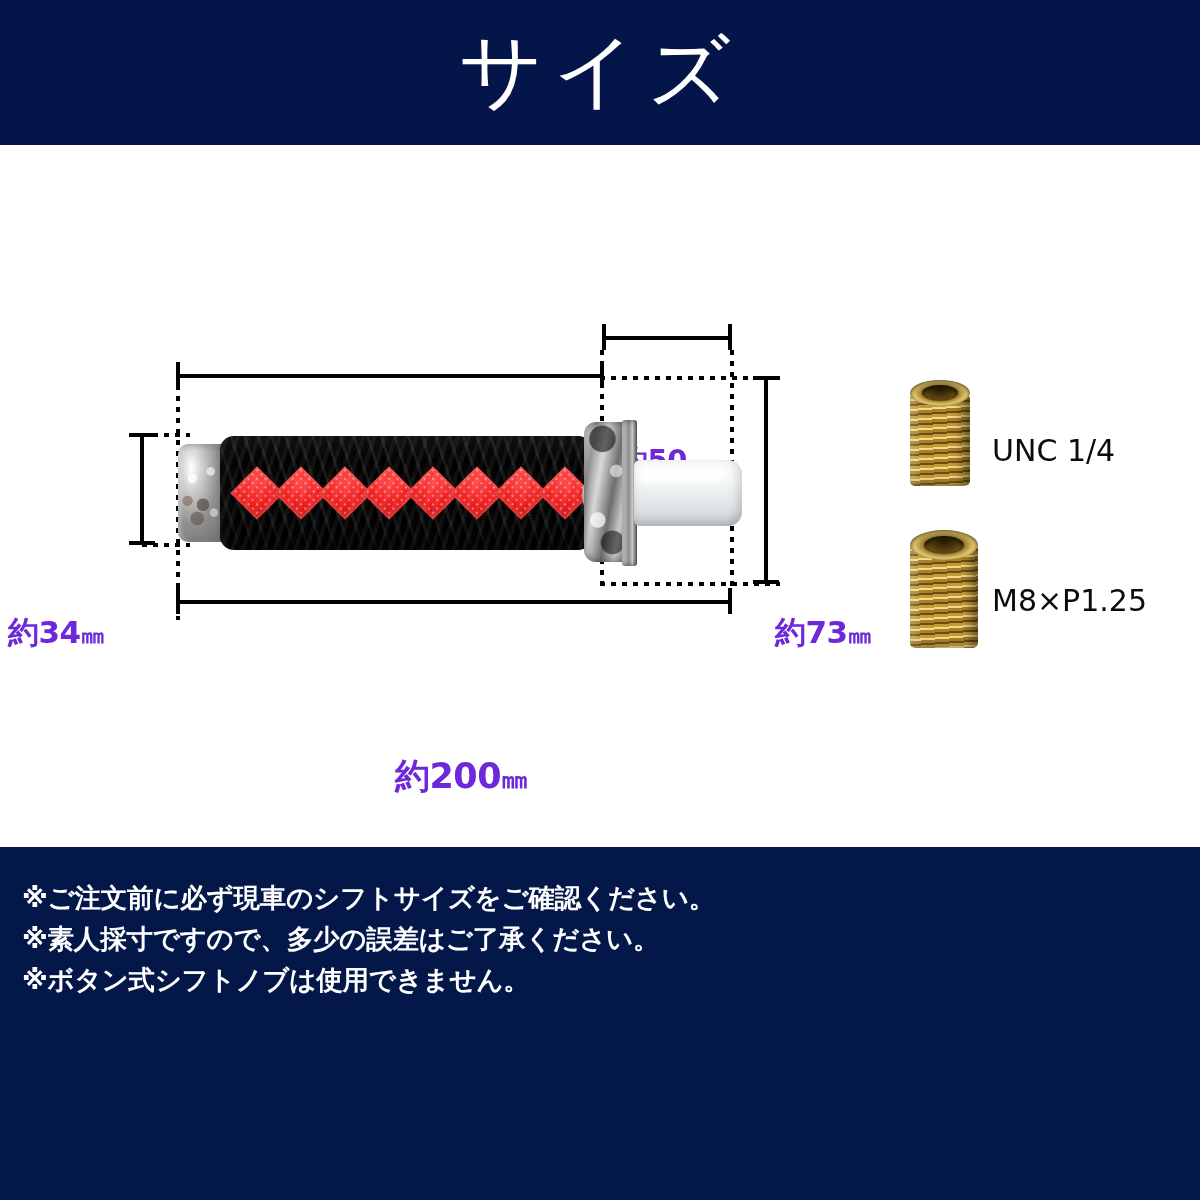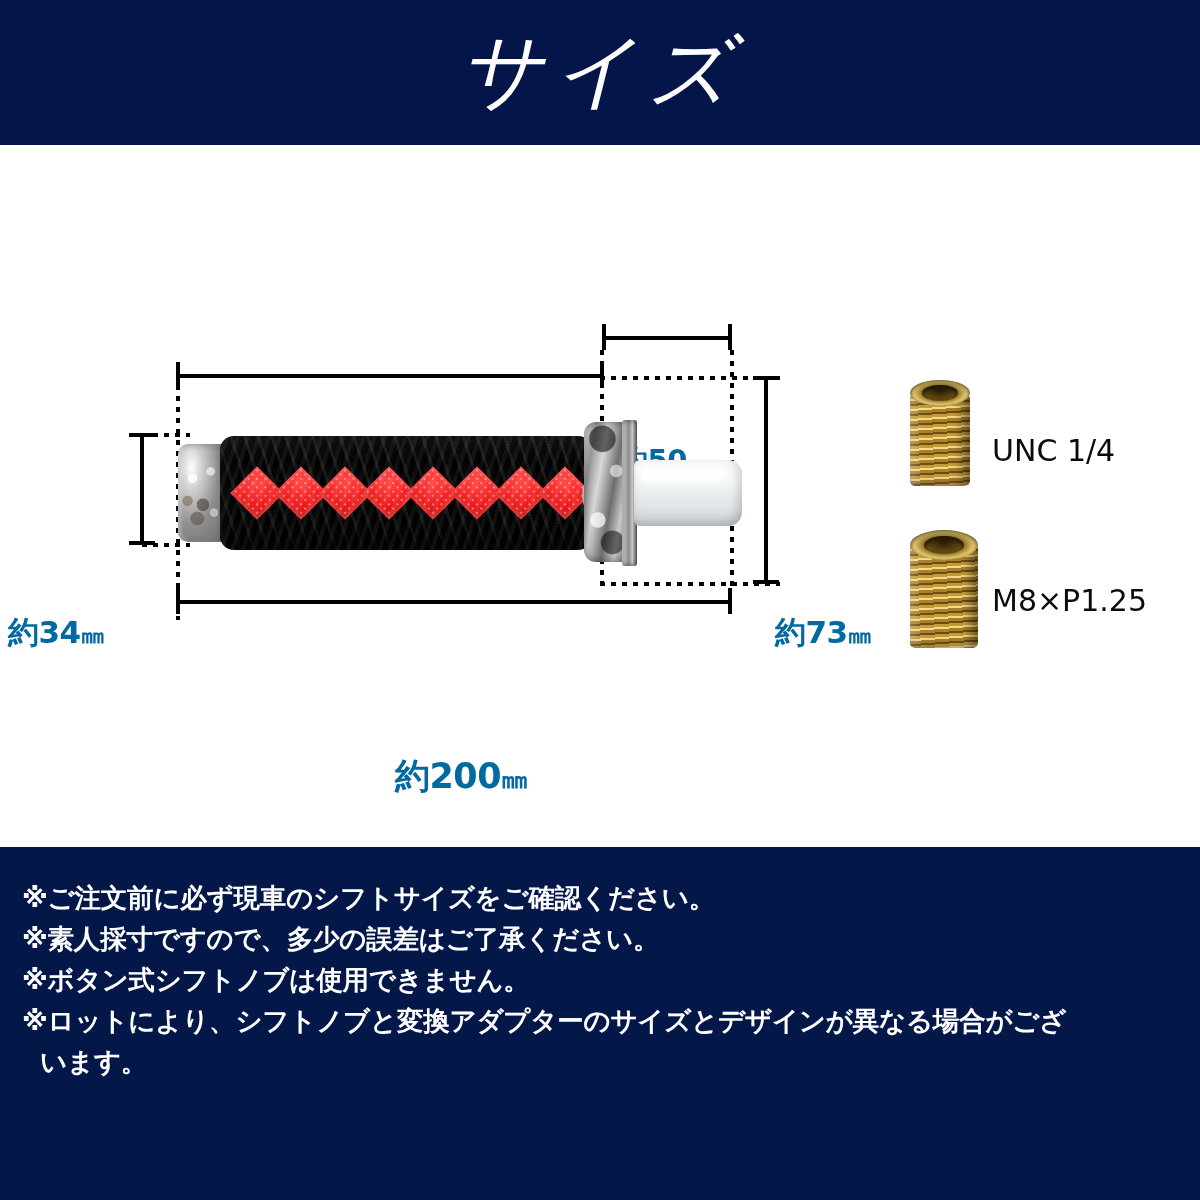--- a/index.html
+++ b/index.html
@@ -18,33 +18,32 @@
     display:flex;align-items:center;justify-content:center;
   }
   .header-title{
     color:#ffffff;
     font-family:"DejaVu Serif","Liberation Serif",serif;
     font-size:82px;
     font-weight:400;
     letter-spacing:10px;
     line-height:1;
     transform:translateY(-2px);
-    font-style:italic;
   }
   
   .main{
     position:absolute;left:0;top:145px;width:1200px;height:702px;
     background:#ffffff;
   }
   
   .dim-label{
     position:absolute;
     font-family:"DejaVu Sans","Liberation Sans",sans-serif;
     font-weight:700;
-    color:#0369a1;
+    color:#6d28d9;
     white-space:nowrap;
     letter-spacing:-0.5px;
   }
   .lbl-150{left:330px;top:335px;font-size:33px;}
   .lbl-50{left:619px;top:296px;font-size:29px;}
   .lbl-34{left:8px;top:467px;font-size:31px;}
   .lbl-73{left:775px;top:467px;font-size:31px;}
   .lbl-200{left:395px;top:608px;font-size:35px;}
   .mm{font-size:0.78em;letter-spacing:-1px;}
 
@@ -295,15 +294,13 @@
     </div>
     <div class="adapter-label">M8×P1.25</div>
   </div>
 
 </div>
 
 <div class="footer">
   <div class="note">※ご注文前に必ず現車のシフトサイズをご確認ください。</div>
   <div class="note">※素人採寸ですので、多少の誤差はご了承ください。</div>
   <div class="note">※ボタン式シフトノブは使用できません。</div>
-  <div class="note">※ロットにより、シフトノブと変換アダプターのサイズとデザインが異なる場合がござ
-  います。</div>
 </div>
 
 </body></html>

